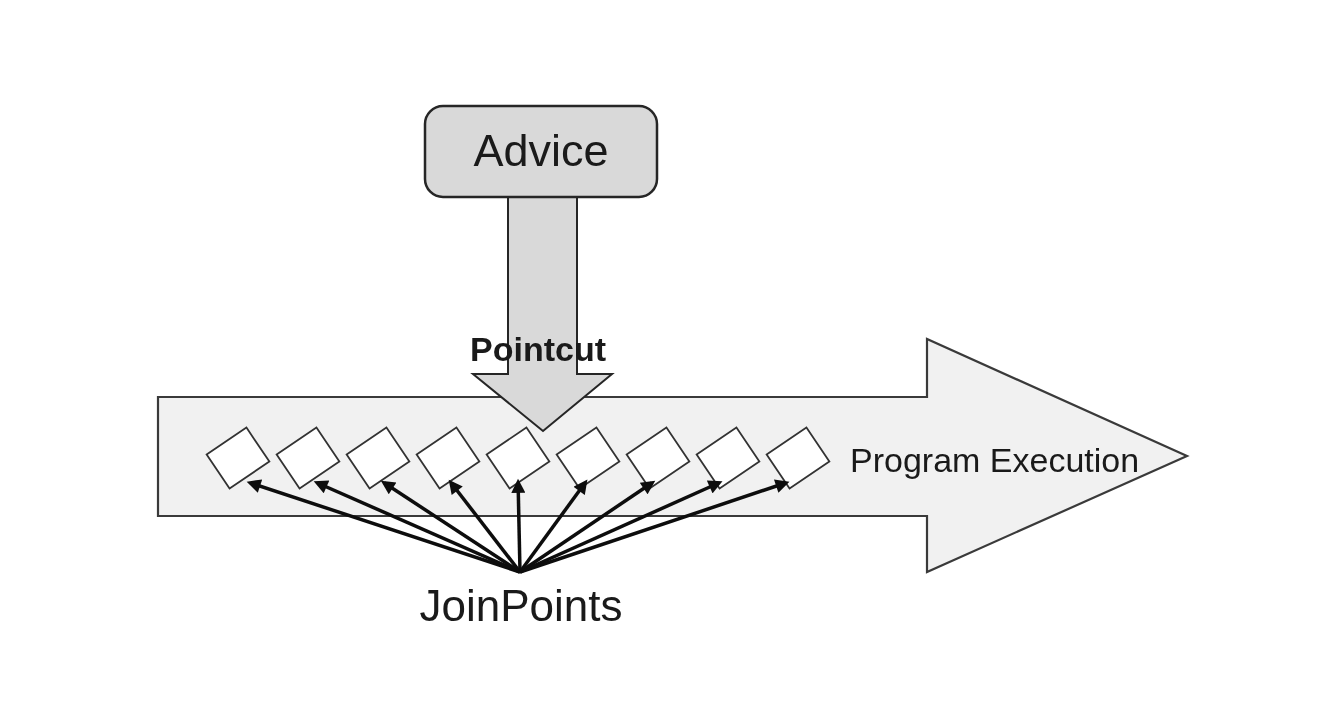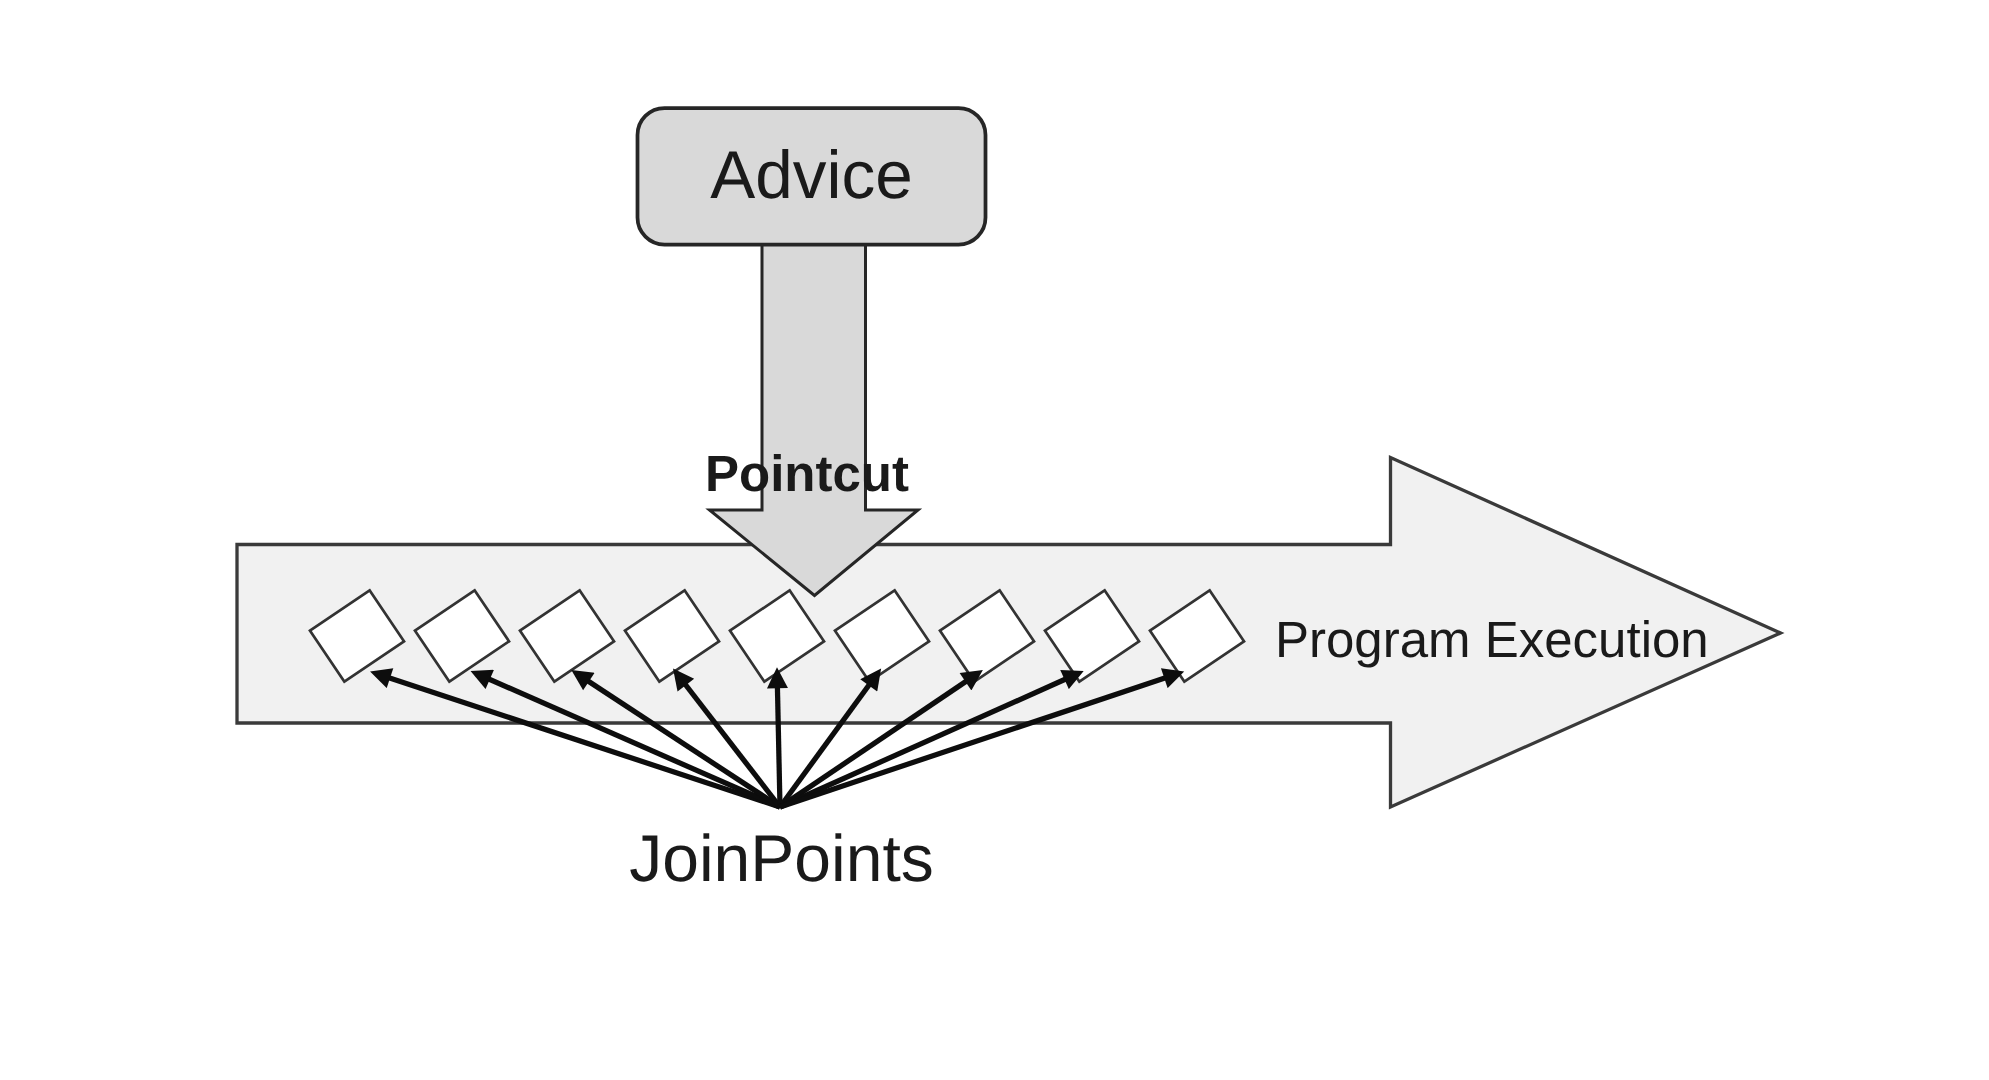--- a/index.html
+++ b/index.html
@@ -6,20 +6,21 @@
   body {
     width: 1326px;
     height: 720px;
     overflow: hidden;
     font-family: "Liberation Sans", "DejaVu Sans", sans-serif;
   }
   .stage {
     position: relative;
     width: 1326px;
     height: 544px;
+    margin-top: 34px;
   }
   svg { display: block; }
   svg text {
     font-family: "Liberation Sans", "DejaVu Sans", sans-serif;
   }
   .label-bold { font-weight: bold; }
 </style>
 </head>
 <body style="background: rgb(255, 255, 255);">
 

